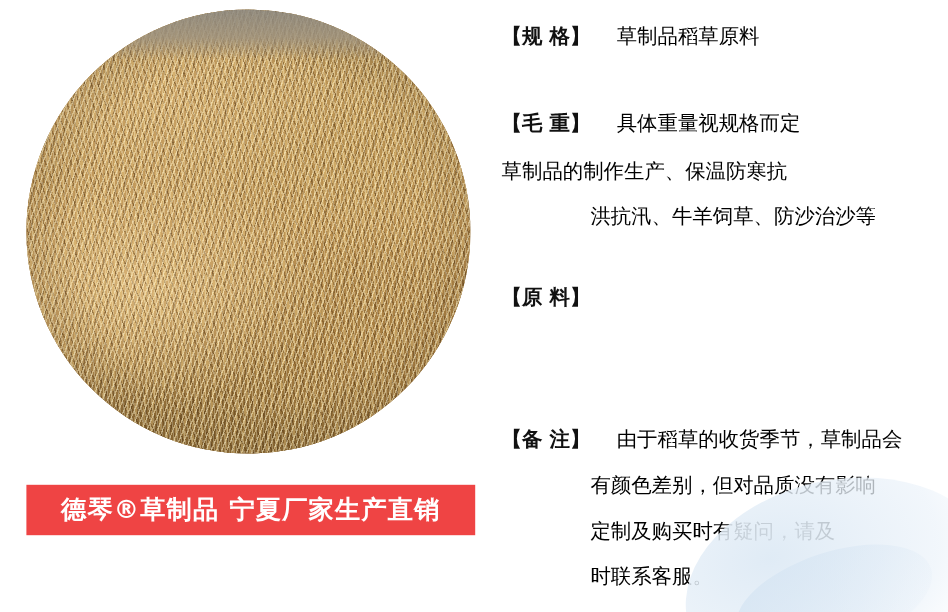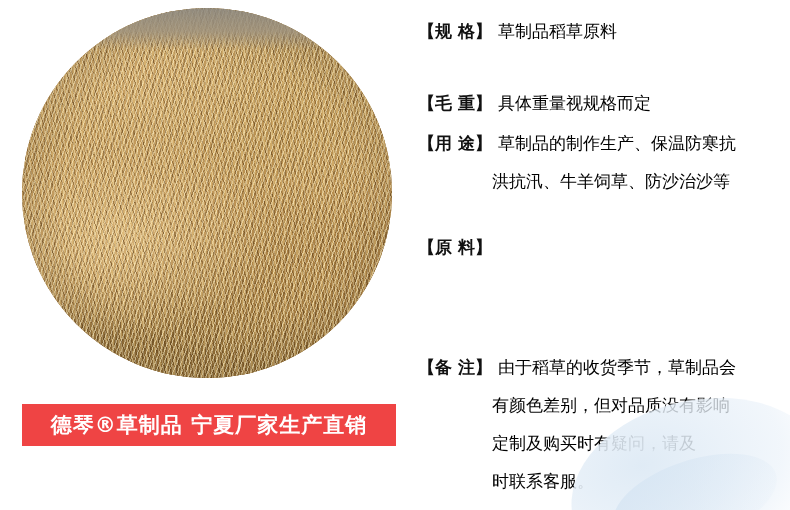--- a/index.html
+++ b/index.html
@@ -120,21 +120,21 @@
   .spec-line {
     color: #000000;
     font-size: 17px;
     line-height: 38px;
     white-space: nowrap;
     font-family: "DejaVu Sans", "Liberation Sans", sans-serif;
   }
   .first-line {
     display: flex;
     align-items: baseline;
-    gap: 6px;
+    gap: 22px;
   }
   .cont-line {
     margin-left: 74px;
   }
 
   
   .swoosh {
     position: absolute;
     right: -40px;
     bottom: -70px;
@@ -180,21 +180,20 @@
 
     <div class="spec-row" style="top:84px;">
       <div class="first-line">
         <span class="spec-label">【毛 重】</span>
         <span class="spec-line">具体重量视规格而定</span>
       </div>
     </div>
 
     <div class="spec-row" style="top:124px;">
       <div class="first-line">
-        <span class="spec-label">【用 途】</span>
         <span class="spec-line">草制品的制作生产、保温防寒抗</span>
       </div>
       <div class="spec-line cont-line">洪抗汛、牛羊饲草、防沙治沙等</div>
     </div>
 
     <div class="spec-row" style="top:236px;">
       <div class="first-line">
         <span class="spec-label">【原 料】</span>
       </div>
     </div>

